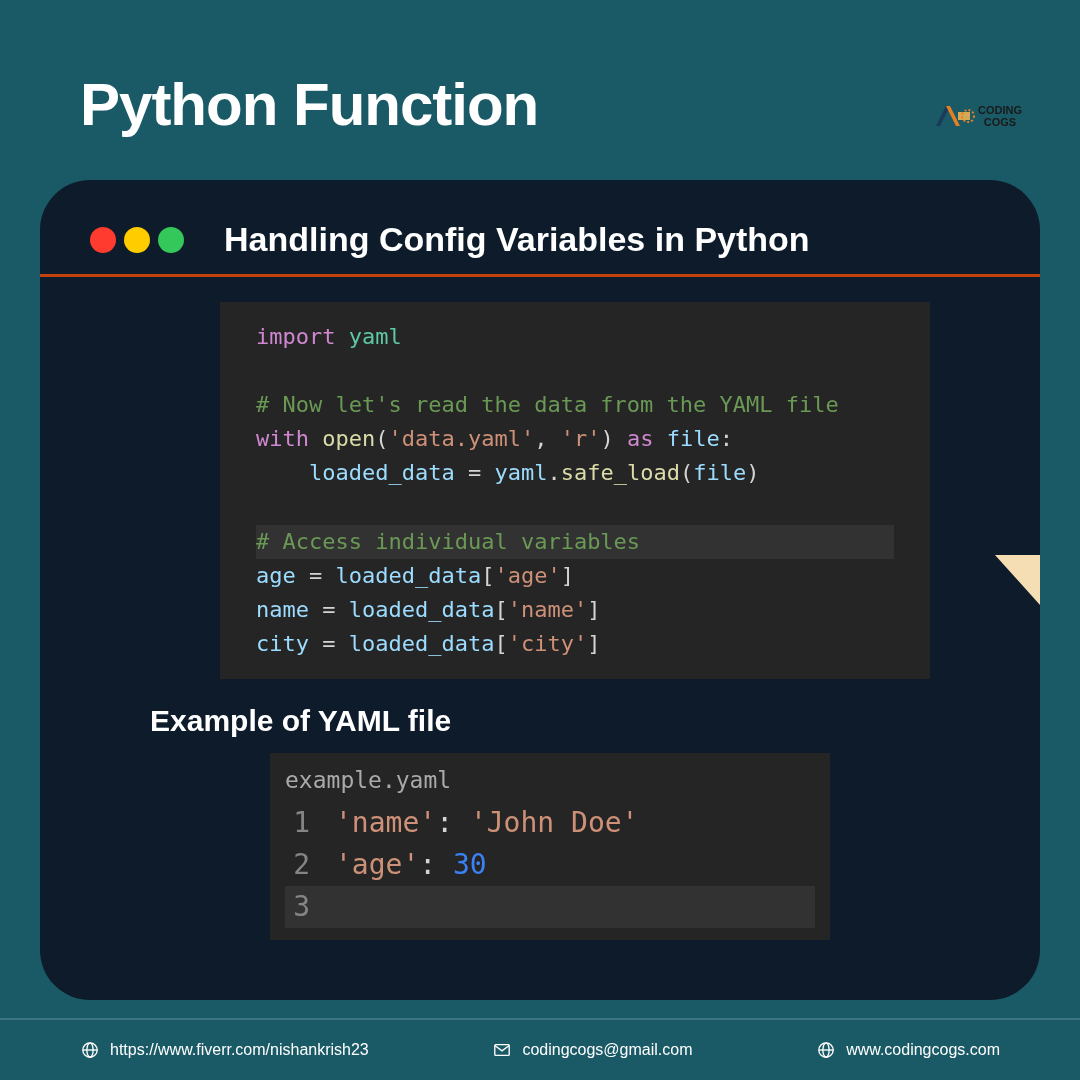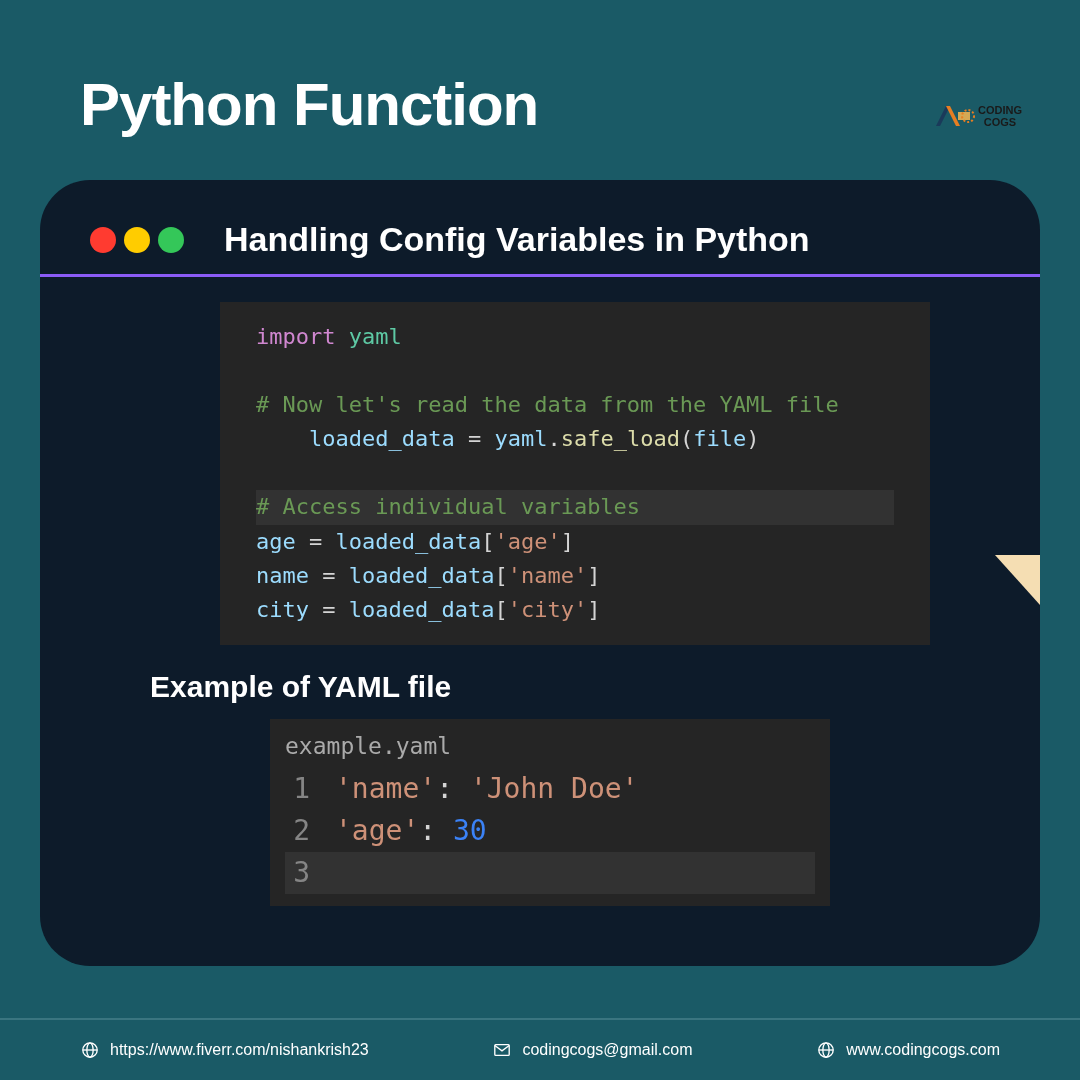--- a/index.html
+++ b/index.html
@@ -48,21 +48,21 @@
     margin: 20px 40px 0 40px;
     background: #0d1b2a;
     border-radius: 50px;
     padding: 40px 0 60px 0;
     position: relative;
   }
   .card-header {
     display: flex;
     align-items: center;
     padding: 0 50px 15px 50px;
-    border-bottom: 3px solid #8b5cf6;
+    border-bottom: 3px solid #c2410c;
     margin: 0 0 25px 0;
   }
   .dots {
     display: flex;
     gap: 8px;
     margin-right: 40px;
   }
   .dot {
     width: 26px;
     height: 26px;
@@ -184,20 +184,21 @@
       <div class="dot dot-yellow"></div>
       <div class="dot dot-green"></div>
     </div>
     <div class="card-title">Handling Config Variables in Python</div>
   </div>
 
   <div class="code-block">
     <div class="code-line"><span class="kw-import">import</span> <span class="kw-module">yaml</span></div>
     <div class="code-line">&nbsp;</div>
     <div class="code-line"><span class="kw-comment"># Now let's read the data from the YAML file</span></div>
+    <div class="code-line"><span class="kw-with">with</span> <span class="kw-func">open</span>(<span class="kw-str">'data.yaml'</span>, <span class="kw-str">'r'</span>) <span class="kw-as">as</span> <span class="kw-var">file</span>:</div>
     <div class="code-line">    <span class="kw-var">loaded_data</span> <span class="kw-eq">=</span> <span class="kw-var">yaml</span>.<span class="kw-func">safe_load</span>(<span class="kw-var">file</span>)</div>
     <div class="code-line">&nbsp;</div>
     <div class="code-line highlight-line"><span class="kw-comment"># Access individual variables</span></div>
     <div class="code-line"><span class="kw-var">age</span> <span class="kw-eq">=</span> <span class="kw-var">loaded_data</span>[<span class="kw-str">'age'</span>]</div>
     <div class="code-line"><span class="kw-var">name</span> <span class="kw-eq">=</span> <span class="kw-var">loaded_data</span>[<span class="kw-str">'name'</span>]</div>
     <div class="code-line"><span class="kw-var">city</span> <span class="kw-eq">=</span> <span class="kw-var">loaded_data</span>[<span class="kw-str">'city'</span>]</div>
   </div>
 
   <div class="example-label">Example of YAML file</div>
 

